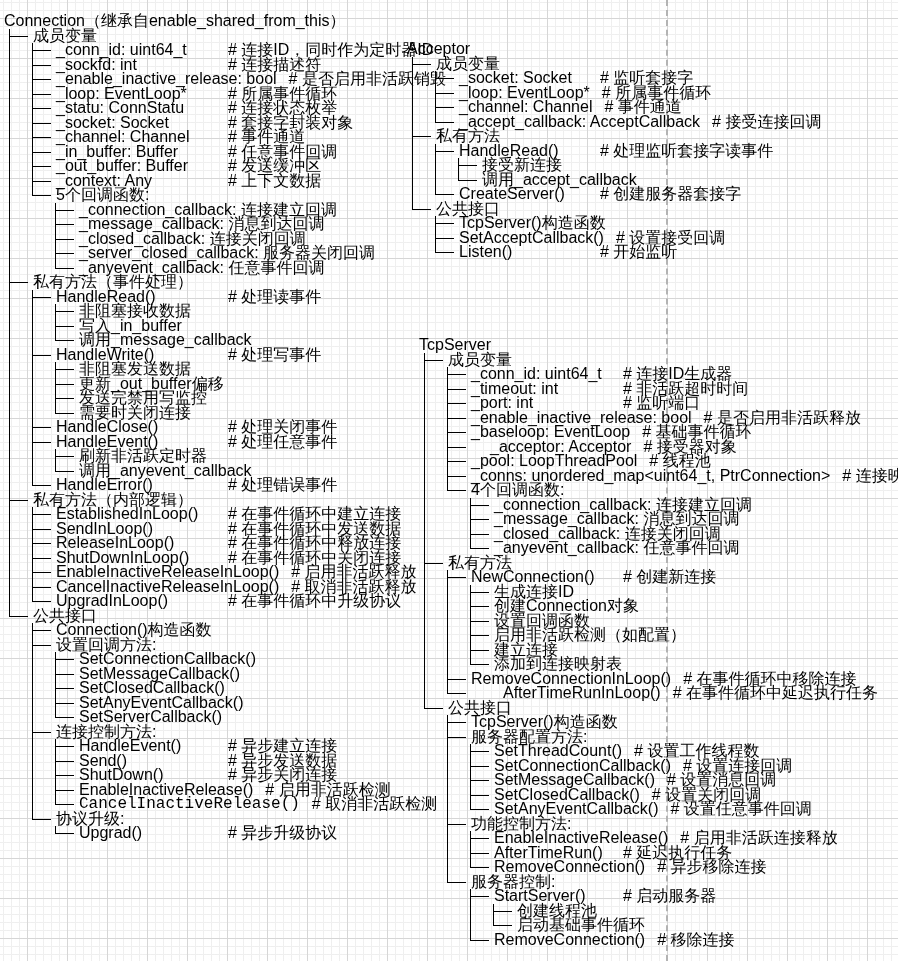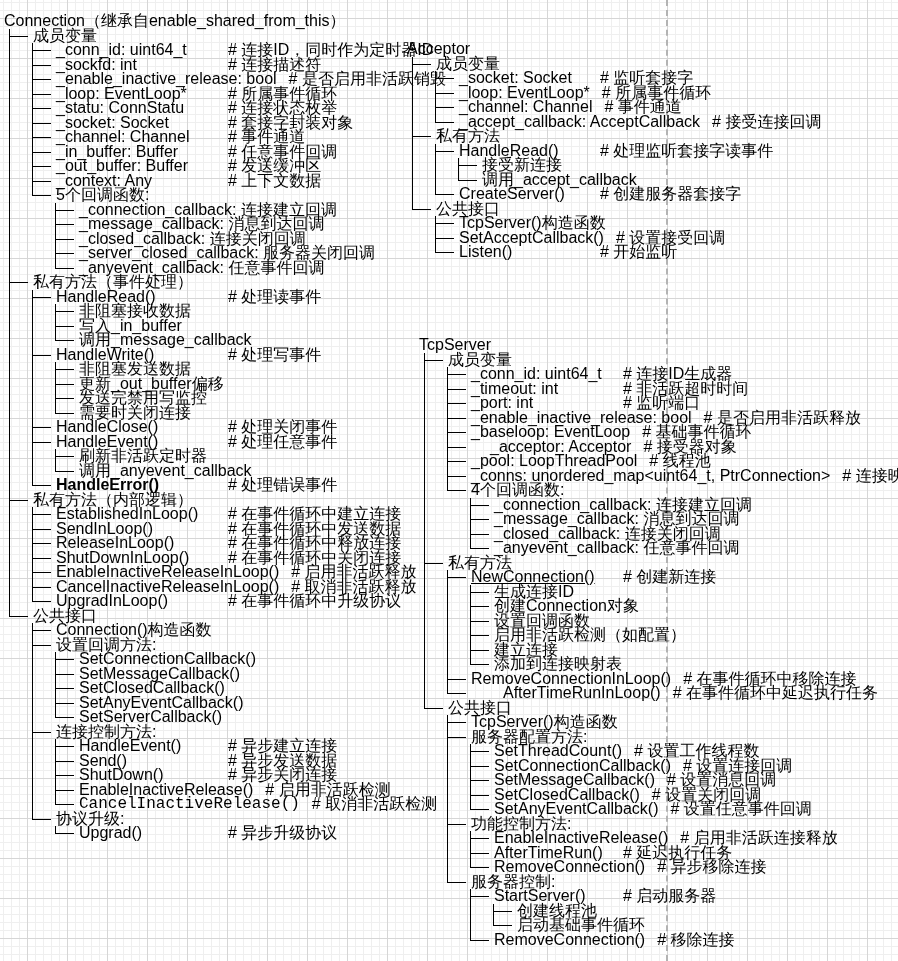--- a/index.html
+++ b/index.html
@@ -148,21 +148,21 @@
                 <div class="children">
                   <div class="node">
                     <div class="row"><span class="label">刷新非活跃定时器</span></div>
                   </div>
                   <div class="node">
                     <div class="row"><span class="label">调用_anyevent_callback</span></div>
                   </div>
                 </div>
               </div>
               <div class="node">
-                <div class="row"><span class="label" style="min-width: 160px; font-weight: bold;">HandleError()</span><span class="comment"># 处理错误事件</span></div>
+                <div class="row"><span class="label" style="min-width: 160px;">HandleError()</span><span class="comment"># 处理错误事件</span></div>
               </div>
             </div>
           </div>
           <div class="node">
             <div class="row"><span class="label">私有方法（内部逻辑）</span></div>
             <div class="children">
               <div class="node">
                 <div class="row"><span class="label" style="min-width: 160px;">EstablishedInLoop()</span><span class="comment"># 在事件循环中建立连接</span></div>
               </div>
               <div class="node">
@@ -344,21 +344,21 @@
                     <div class="row"><span class="label">_anyevent_callback: 任意事件回调</span></div>
                   </div>
                 </div>
               </div>
             </div>
           </div>
           <div class="node">
             <div class="row"><span class="label">私有方法</span></div>
             <div class="children">
               <div class="node">
-                <div class="row"><span class="label" style="min-width: 140px; text-decoration: underline;">NewConnection()</span><span class="comment"># 创建新连接</span></div>
+                <div class="row"><span class="label" style="min-width: 140px;">NewConnection()</span><span class="comment"># 创建新连接</span></div>
                 <div class="children">
                   <div class="node">
                     <div class="row"><span class="label">生成连接ID</span></div>
                   </div>
                   <div class="node">
                     <div class="row"><span class="label">创建Connection对象</span></div>
                   </div>
                   <div class="node">
                     <div class="row"><span class="label">设置回调函数</span></div>
                   </div>

